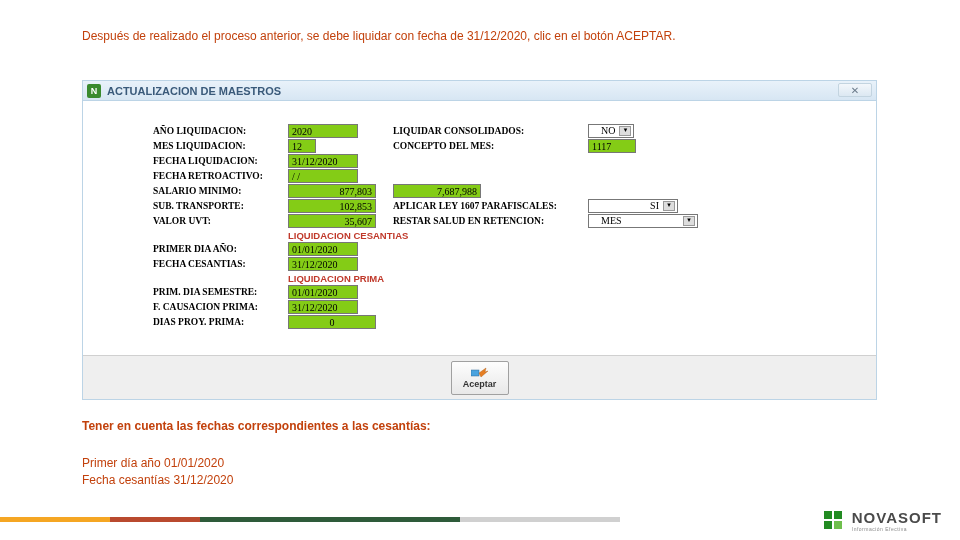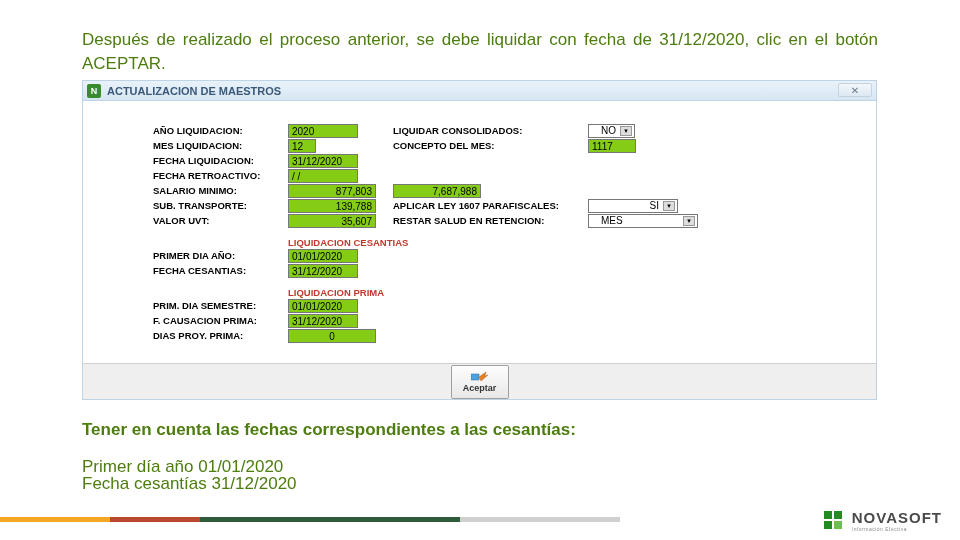--- a/index.html
+++ b/index.html
@@ -11,22 +11,22 @@
     font-family: Arial, sans-serif;
     font-size: 11px;
     background: #fff;
     position: relative;
     overflow: hidden;
   }
   .instruction {
     position: absolute;
     left: 82px;
     right: 82px;
-    font-size: 17px;
-    color: #4d7c0f;
+    font-size: 12px;
+    color: #c2410c;
     line-height: 1.4;
   }
   .instr-top { top: 28px; text-align: justify; }
   .instr-mid { top: 418px; font-weight: bold; }
   .instr-bot1 { top: 455px; }
   .instr-bot2 { top: 472px; }
 
   .app-window {
     position: absolute;
     top: 80px;
@@ -67,21 +67,21 @@
     font-size:10px;color:#6a7a8a;
     cursor: pointer;
   }
   .form-area {
     position: relative;
     padding: 22px 30px 0 70px;
     font-size: 10px;
     color: #000;
     height: 255px;
   }
-  .row { display:flex; align-items:center; height:15px; }
+  .row { display:flex; align-items:center; height:15px;font-family:Liberation Serif, serif; }
   .lbl-left { width: 135px; font-weight: bold; font-size: 9.5px; }
   .inp {
     border: 1px solid #777;
     height: 14px;
     padding: 0 3px;
     font-size: 10px;
     background: #84cc16;
     line-height: 13px;
   }
   .w60 { width: 70px; }
@@ -110,27 +110,27 @@
     border:1px solid #999;
     margin-left:4px;
     display:flex;align-items:center;justify-content:center;
     font-size:7px;line-height:1;
   }
   .section-header {
     color: #c0392b;
     font-weight: bold;
     font-size: 9.5px;
     padding-left:135px;
-    margin-top:9px;
+    margin-top:2px;
   }
   .button-bar {
     position:absolute;
     bottom:0;
     left:0; right:0;
-    height:36px;
+    height:44px;
     background:#efefef;
     border-top:1px solid #d0d0d0;
     display:flex;align-items:center;justify-content:center;
   }
   .aceptar-btn {
     width: 58px;
     height: 34px;
     border:1px solid #a0a0a0;
     background:linear-gradient(#fdfdfd,#e8e8e8);
     border-radius:2px;
@@ -201,21 +201,21 @@
     <div class="row">
         <span class="lbl-left">FECHA RETROACTIVO:</span>
         <span class="inp w60">  /  /</span>
       </div>
     <div class="row">
         <span class="lbl-left">SALARIO MINIMO:</span>
         <span class="inp wnum">877,803</span>
       </div>
     <div class="row">
         <span class="lbl-left">SUB. TRANSPORTE:</span>
-        <span class="inp wnum">139,788</span>
+        <span class="inp wnum">102,853</span>
       </div>
     <div class="row">
         <span class="lbl-left">VALOR UVT:</span>
         <span class="inp wnum">35,607</span>
       </div>
 
     <div class="section-header">LIQUIDACION CESANTIAS</div>
     <div class="row">
         <span class="lbl-left">PRIMER DIA AÑO:</span>
         <span class="inp w60">01/01/2020</span>

